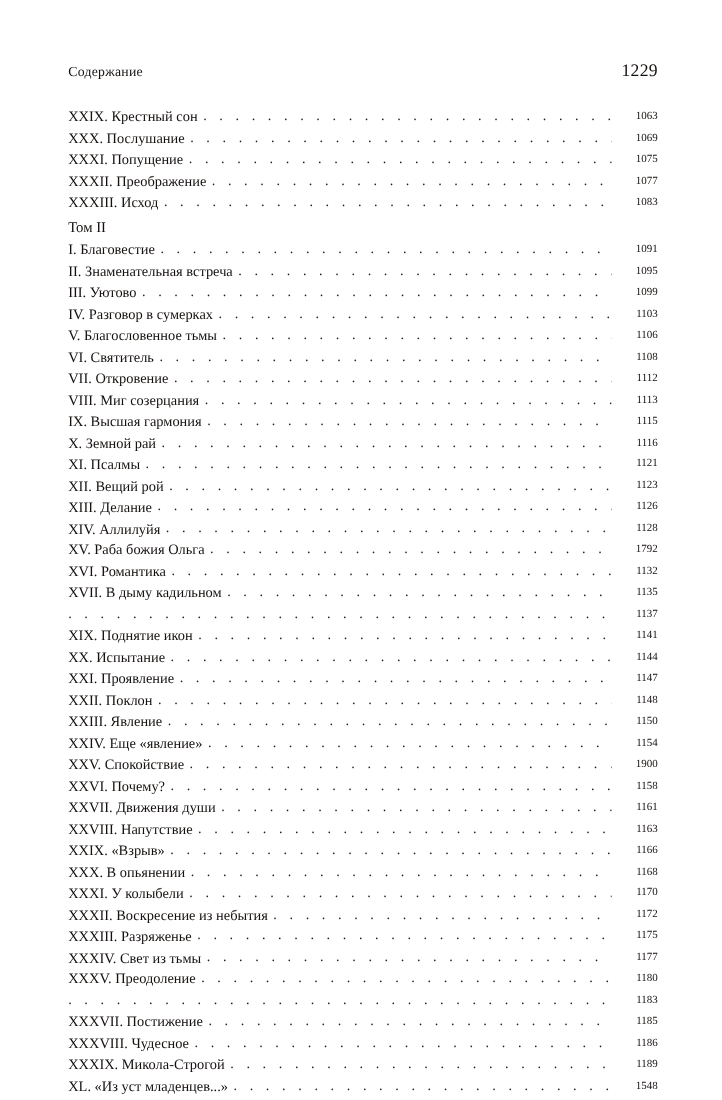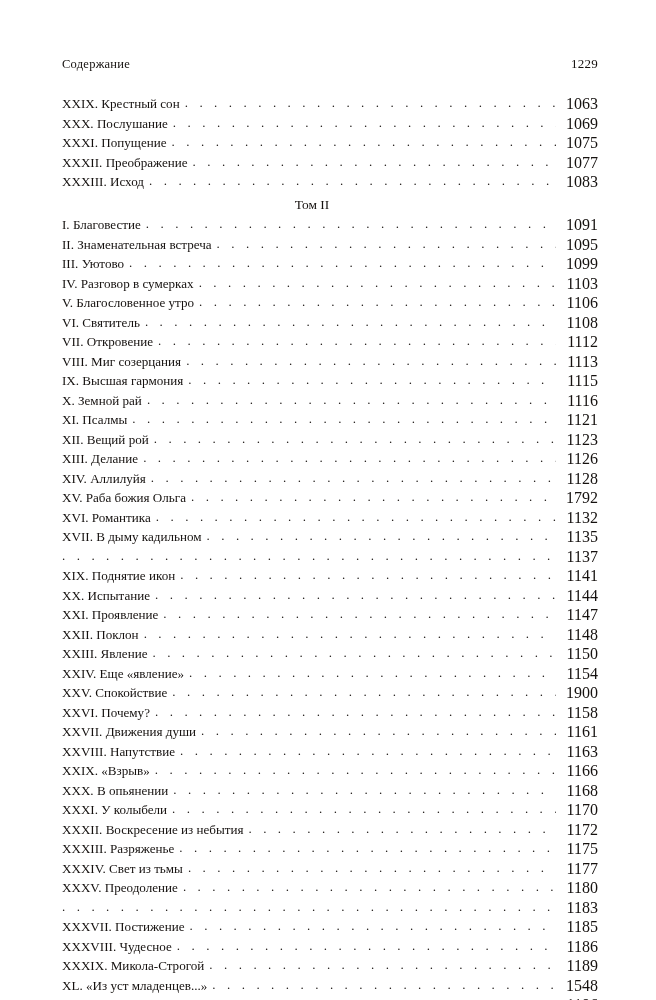--- a/index.html
+++ b/index.html
@@ -29,21 +29,21 @@
     justify-content: space-between;
     align-items: baseline;
     font-size: 12.5px;
     letter-spacing: 0.02em;
     margin-bottom: 22px;
   }
   .header .running-title {
     font-size: 12.5px;
   }
   .header .folio {
-    font-size: 13px;
+    font-size: 16px;
   }
   .toc {
     margin-top: 4px;
   }
   .toc-entry {
     display: flex;
     align-items: flex-end;
     font-size: 13.1px;
     line-height: 19.5px;
     white-space: nowrap;
@@ -60,24 +60,23 @@
     letter-spacing: 4.1px;
     color: #221d1b;
     position: relative;
     top: -1px;
     margin: 0 2px 0 0;
   }
   .toc-entry .page-num {
     flex: 0 0 auto;
     width: 40px;
     text-align: right;
-    font-size: 16px;
+    font-size: 10px;
   }
   .section-title {
-    text-align: center;
     font-size: 13.4px;
     line-height: 19.5px;
     margin: 3px 0 1px 0;
     padding-right: 36px;
   }
 </style>
 </head>
 <body>
 
 <div class="page">
@@ -131,21 +130,21 @@
           <span class="label">III. Уютово</span>
           <span class="leader">. . . . . . . . . . . . . . . . . . . . . . . . . . . . . . . . . . . . . . . . . . . . . . . . . . . . . . . . . . . . . . . . . . . . . . . . . . . . . . . . . .</span>
           <span class="page-num">1099</span>
         </div>
         <div class="toc-entry">
           <span class="label">IV. Разговор в сумерках</span>
           <span class="leader">. . . . . . . . . . . . . . . . . . . . . . . . . . . . . . . . . . . . . . . . . . . . . . . . . . . . . . . . . . . . . . . . . . . . . . . . . . . . . . . . . .</span>
           <span class="page-num">1103</span>
         </div>
         <div class="toc-entry">
-          <span class="label">V. Благословенное утро</span>
+          <span class="label">V. Благословенное тьмы</span>
           <span class="leader">. . . . . . . . . . . . . . . . . . . . . . . . . . . . . . . . . . . . . . . . . . . . . . . . . . . . . . . . . . . . . . . . . . . . . . . . . . . . . . . . . .</span>
           <span class="page-num">1106</span>
         </div>
         <div class="toc-entry">
           <span class="label">VI. Святитель</span>
           <span class="leader">. . . . . . . . . . . . . . . . . . . . . . . . . . . . . . . . . . . . . . . . . . . . . . . . . . . . . . . . . . . . . . . . . . . . . . . . . . . . . . . . . .</span>
           <span class="page-num">1108</span>
         </div>
         <div class="toc-entry">
           <span class="label">VII. Откровение</span>

